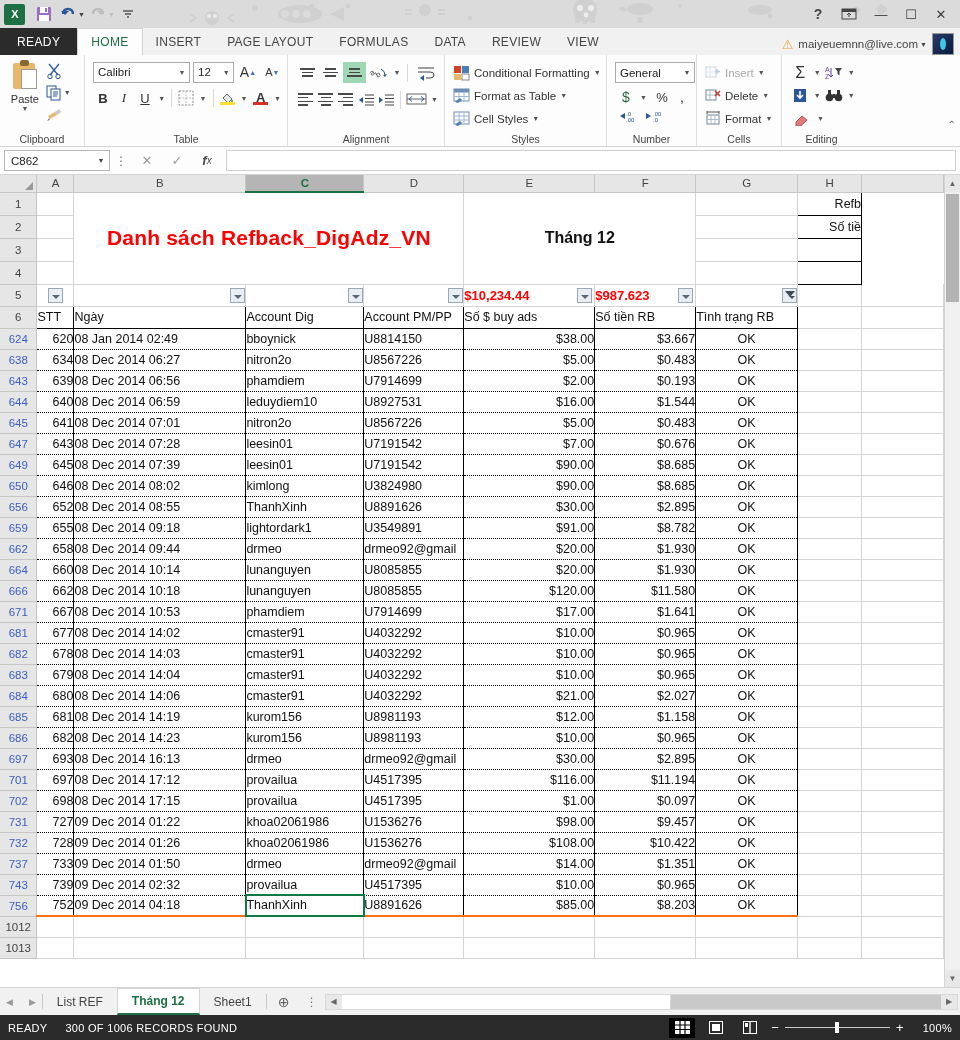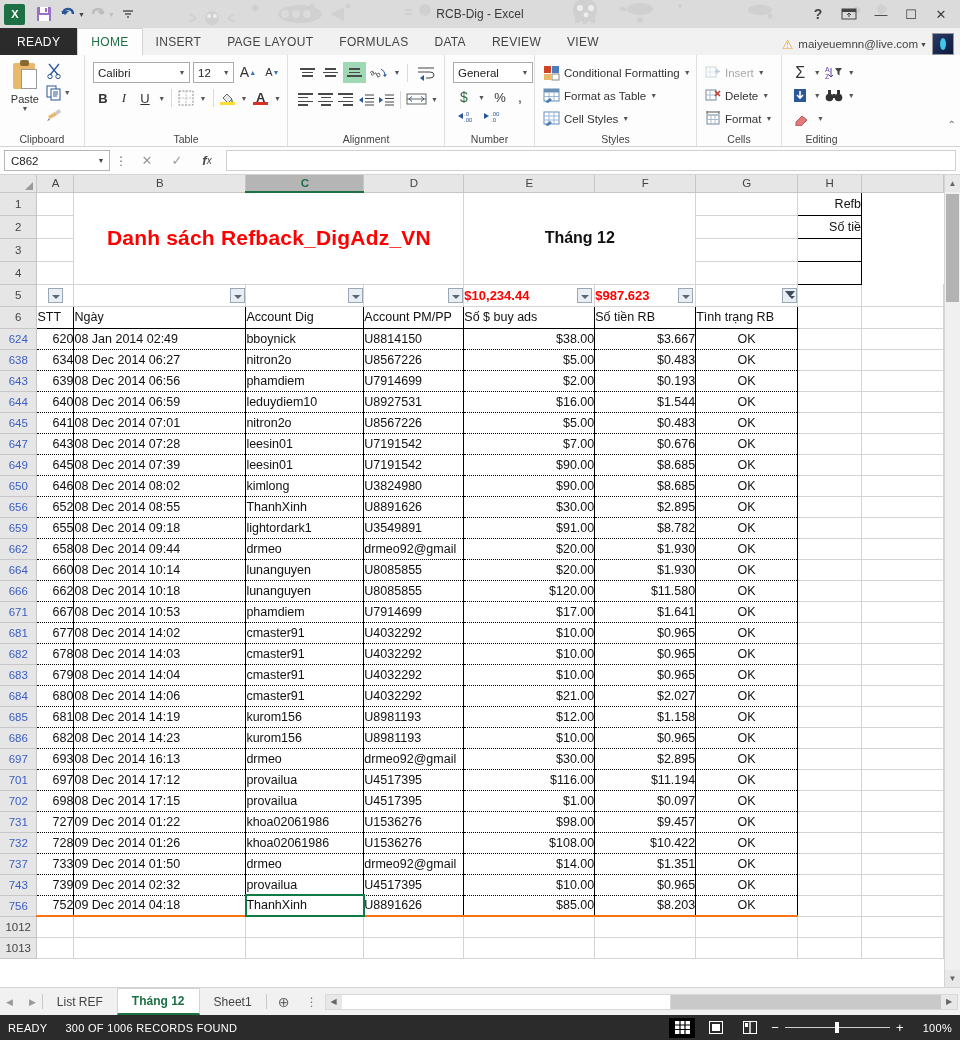--- a/index.html
+++ b/index.html
@@ -82,21 +82,21 @@
   .paste-board { position: absolute; left: 3px; top: 3px; width: 22px; height: 26px; background: #e8b96a; border-radius: 2px; }
   .paste-clipTop { position:absolute; left:10px; top:0px; width:9px;height:6px;background:#8a6a33; border-radius:2px; }
   .paste-page { position:absolute; left:11px; top:9px; width:16px;height:20px; background:#fff; border:1px solid #9a9a9a; }
   .paste-lbl { font-size: 11px; color: #333; margin-top: 1px; }
   .mini-tri { font-size: 7px; color: #555; }
   .clip-side { width: 36px; display: flex; flex-direction: column; padding-top: 3px; gap: 3px; }
   .clip-row { height: 19px; display: flex; align-items: center; gap: 2px; }
 
   
   .fontg { width: 203px; }
-  .font-r1 { display: flex; align-items: flex-end; gap: 3px; padding: 3px 0 0 4px; }
+  .font-r1 { display: flex; align-items: center; gap: 3px; padding: 3px 0 0 4px; }
   .cbo { border: 1px solid #aaa; background: #fff; height: 21px; display: flex; align-items: center; font-size: 11.5px; color: #222; padding-left: 4px; }
   .cbo .cv { flex: 1; }
   .cbo .ca { width: 14px; text-align: center; font-size: 7px; color: #555; }
   .font-r2 { display: flex; align-items: center; gap: 1px; padding: 4px 0 0 4px; }
   .ibtn { width: 23px; height: 22px; display: flex; align-items: center; justify-content: center; font-size: 13px; color: #333; }
   .ibtn.sm { width: 13px; font-size: 7px; color: #555; }
   .sep-v { width: 1px; height: 18px; background: #d9d9d9; margin: 0 3px; }
   .aa-big { font-size: 14px; }
   .aa-sm { font-size: 11px; }
   .tri-up { color:#2f78c0; font-size:7px; vertical-align: super; }
@@ -288,21 +288,20 @@
           </svg>
       </div>
       <span class="qat-arrow" style="color:#bdbdbd">▼</span>
       <div class="qat-btn">
         <svg width="14" height="14" viewBox="0 0 14 14">
             <path d="M2 4 h10 M4 7 h6 M6 10 h2" stroke="#555" stroke-width="1.3"></path>
           </svg>
       </div>
     </div>
 
-    <div class="win-title">RCB-Dig - Excel</div>
 
     <div class="win-ctrl">
       <div class="help-q">?</div>
       <div class="ribbon-opt">
         <svg width="18" height="14" viewBox="0 0 18 14">
             <rect x="2" y="2" width="14" height="10" stroke="#444" fill="none"></rect>
             <rect x="2" y="2" width="14" height="3" fill="#444"></rect>
             <path d="M9 10 l0 -4 M7 8 l2 -2 l2 2" stroke="#444" fill="none"></path>
           </svg>
       </div>
@@ -511,54 +510,20 @@
               </svg>
           </div>
           <div class="abtn sm" style="width:13px">
               <span style="font-size:7px;color:#555">▼</span>
             </div>
         </div>
       </div>
       <div class="glabel">Alignment</div>
     </div>
 
-    <div class="rgroup numg">
-      <div class="gbody" style="flex-direction:column">
-        <div class="num-r1">
-          <div class="cbo" style="width:80px">
-            <span class="cv">General</span>
-            <span class="ca">▼</span>
-          </div>
-        </div>
-        <div class="num-r2">
-          <div class="ibtn" style="font-size:14px;color:#2b6a3f;width:18px">$</div>
-          <div class="ibtn sm">▼</div>
-          <div class="ibtn" style="font-size:13px;width:20px">%</div>
-          <div class="ibtn" style="font-size:14px;width:16px">,</div>
-        </div>
-        <div class="num-r3">
-          <div>
-            <svg width="22" height="14" viewBox="0 0 22 14">
-                <path d="M8 3 l-5 3 l5 3z" fill="#2b5797"></path>
-                <text x="9" y="6" font-size="6" fill="#2b5797">.0</text>
-                <text x="9" y="12" font-size="6" fill="#2b5797">.00</text>
-              </svg>
-          </div>
-          <div>
-            <svg width="22" height="14" viewBox="0 0 22 14">
-                <path d="M1 3 l5 3 l-5 3z" fill="#2b5797"></path>
-                <text x="8" y="6" font-size="6" fill="#2b5797">.00</text>
-                <text x="8" y="12" font-size="6" fill="#2b5797">.0</text>
-              </svg>
-          </div>
-        </div>
-      </div>
-      <div class="glabel">Number</div>
-    </div>
-
     <div class="rgroup styg">
       <div class="gbody" style="flex-direction:column;padding-top:3px">
         <div class="sty-row">
           <svg width="17" height="16" viewBox="0 0 17 16">
               <rect x="1" y="1" width="7" height="7" fill="#d14524"></rect>
               <rect x="9" y="1" width="7" height="7" fill="#4a7ebb"></rect>
               <rect x="1" y="9" width="7" height="6" fill="#e8b96a"></rect>
               <rect x="9" y="9" width="7" height="6" fill="#fff" stroke="#888"></rect>
             </svg>
           <span>Conditional Formatting</span>
@@ -578,20 +543,54 @@
           <svg width="17" height="16" viewBox="0 0 17 16">
               <rect x="1" y="1" width="15" height="12" fill="#fff" stroke="#6b8fb5"></rect>
               <path d="M6 1 v12 M11 1 v12 M1 5 h15 M1 9 h15" stroke="#9bb6d4"></path>
               <path d="M2 14 l5 -4 l2 2 l-4 3z" fill="#4a7ebb"></path>
             </svg>
           <span>Cell Styles</span>
           <span class="mini-tri">▼</span>
         </div>
       </div>
       <div class="glabel">Styles</div>
+    </div>
+
+    <div class="rgroup numg">
+      <div class="gbody" style="flex-direction:column">
+        <div class="num-r1">
+          <div class="cbo" style="width:80px">
+            <span class="cv">General</span>
+            <span class="ca">▼</span>
+          </div>
+        </div>
+        <div class="num-r2">
+          <div class="ibtn" style="font-size:14px;color:#2b6a3f;width:18px">$</div>
+          <div class="ibtn sm">▼</div>
+          <div class="ibtn" style="font-size:13px;width:20px">%</div>
+          <div class="ibtn" style="font-size:14px;width:16px">,</div>
+        </div>
+        <div class="num-r3">
+          <div>
+            <svg width="22" height="14" viewBox="0 0 22 14">
+                <path d="M8 3 l-5 3 l5 3z" fill="#2b5797"></path>
+                <text x="9" y="6" font-size="6" fill="#2b5797">.0</text>
+                <text x="9" y="12" font-size="6" fill="#2b5797">.00</text>
+              </svg>
+          </div>
+          <div>
+            <svg width="22" height="14" viewBox="0 0 22 14">
+                <path d="M1 3 l5 3 l-5 3z" fill="#2b5797"></path>
+                <text x="8" y="6" font-size="6" fill="#2b5797">.00</text>
+                <text x="8" y="12" font-size="6" fill="#2b5797">.0</text>
+              </svg>
+          </div>
+        </div>
+      </div>
+      <div class="glabel">Number</div>
     </div>
 
     <div class="rgroup celg">
       <div class="gbody" style="flex-direction:column;padding-top:3px">
         <div class="cel-row dim">
           <svg width="16" height="15" viewBox="0 0 16 15" opacity=".45">
               <rect x="1" y="2" width="10" height="10" fill="#fff" stroke="#8aa"></rect>
               <path d="M5 2 v10 M1 7 h10" stroke="#bcd"></path>
               <path d="M12 4 v5 M10 6.5 h5" stroke="#6b8fb5" stroke-width="1.4"></path>
             </svg>

